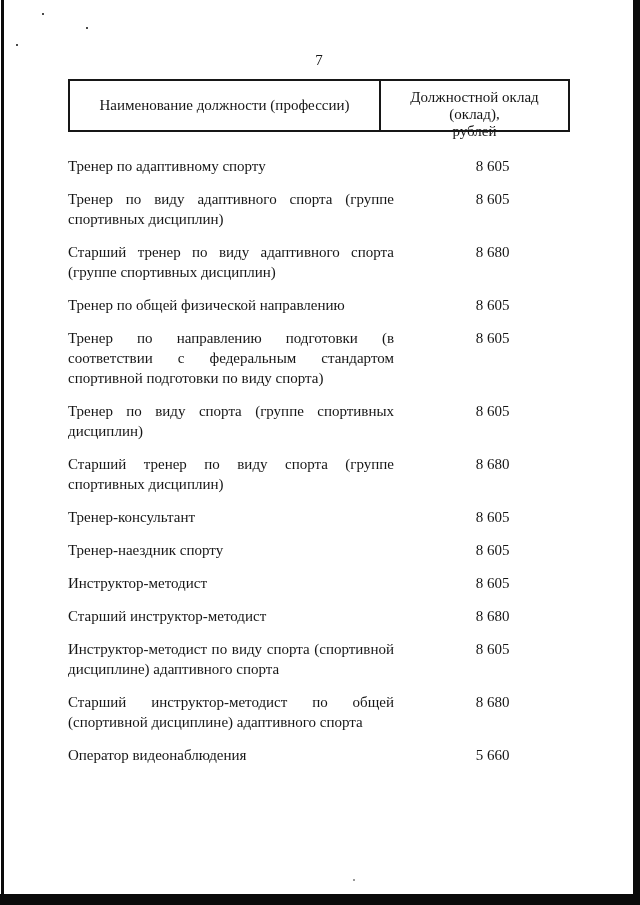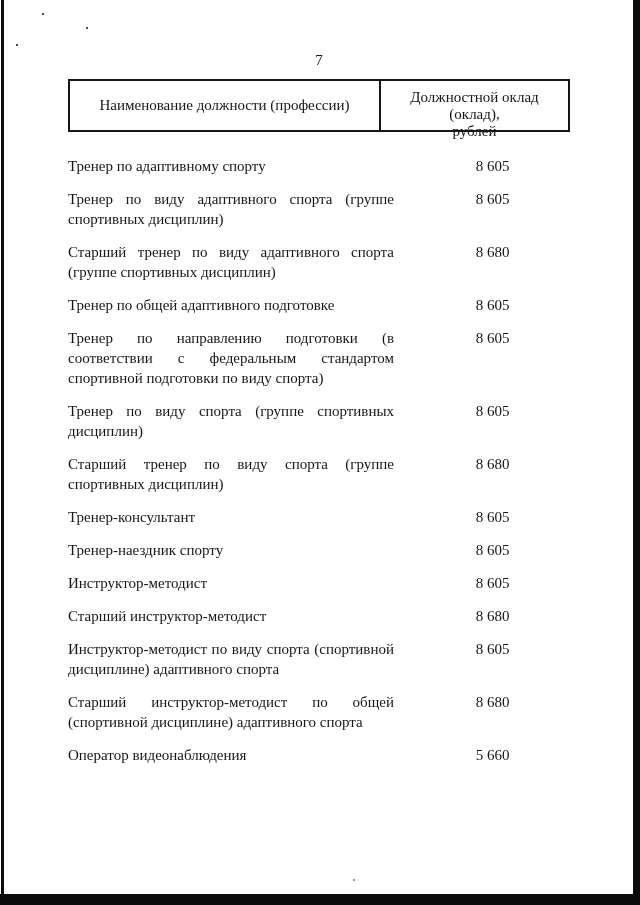--- a/index.html
+++ b/index.html
@@ -92,21 +92,21 @@
   </div>
   <div class="row">
     <div class="row-name">Тренер по виду адаптивного спорта (группе спортивных дисциплин)</div>
     <div class="row-salary">8 605</div>
   </div>
   <div class="row">
     <div class="row-name">Старший тренер по виду адаптивного спорта (группе спортивных дисциплин)</div>
     <div class="row-salary">8 680</div>
   </div>
   <div class="row">
-    <div class="row-name">Тренер по общей адаптивного подготовке</div>
+    <div class="row-name">Тренер по общей физической направлению</div>
     <div class="row-salary">8 605</div>
   </div>
   <div class="row">
     <div class="row-name">Тренер по направлению подготовки (в соответствии с федеральным стандартом спортивной подготовки по виду спорта)</div>
     <div class="row-salary">8 605</div>
   </div>
   <div class="row">
     <div class="row-name">Тренер по виду спорта (группе спортивных дисциплин)</div>
     <div class="row-salary">8 605</div>
   </div>

